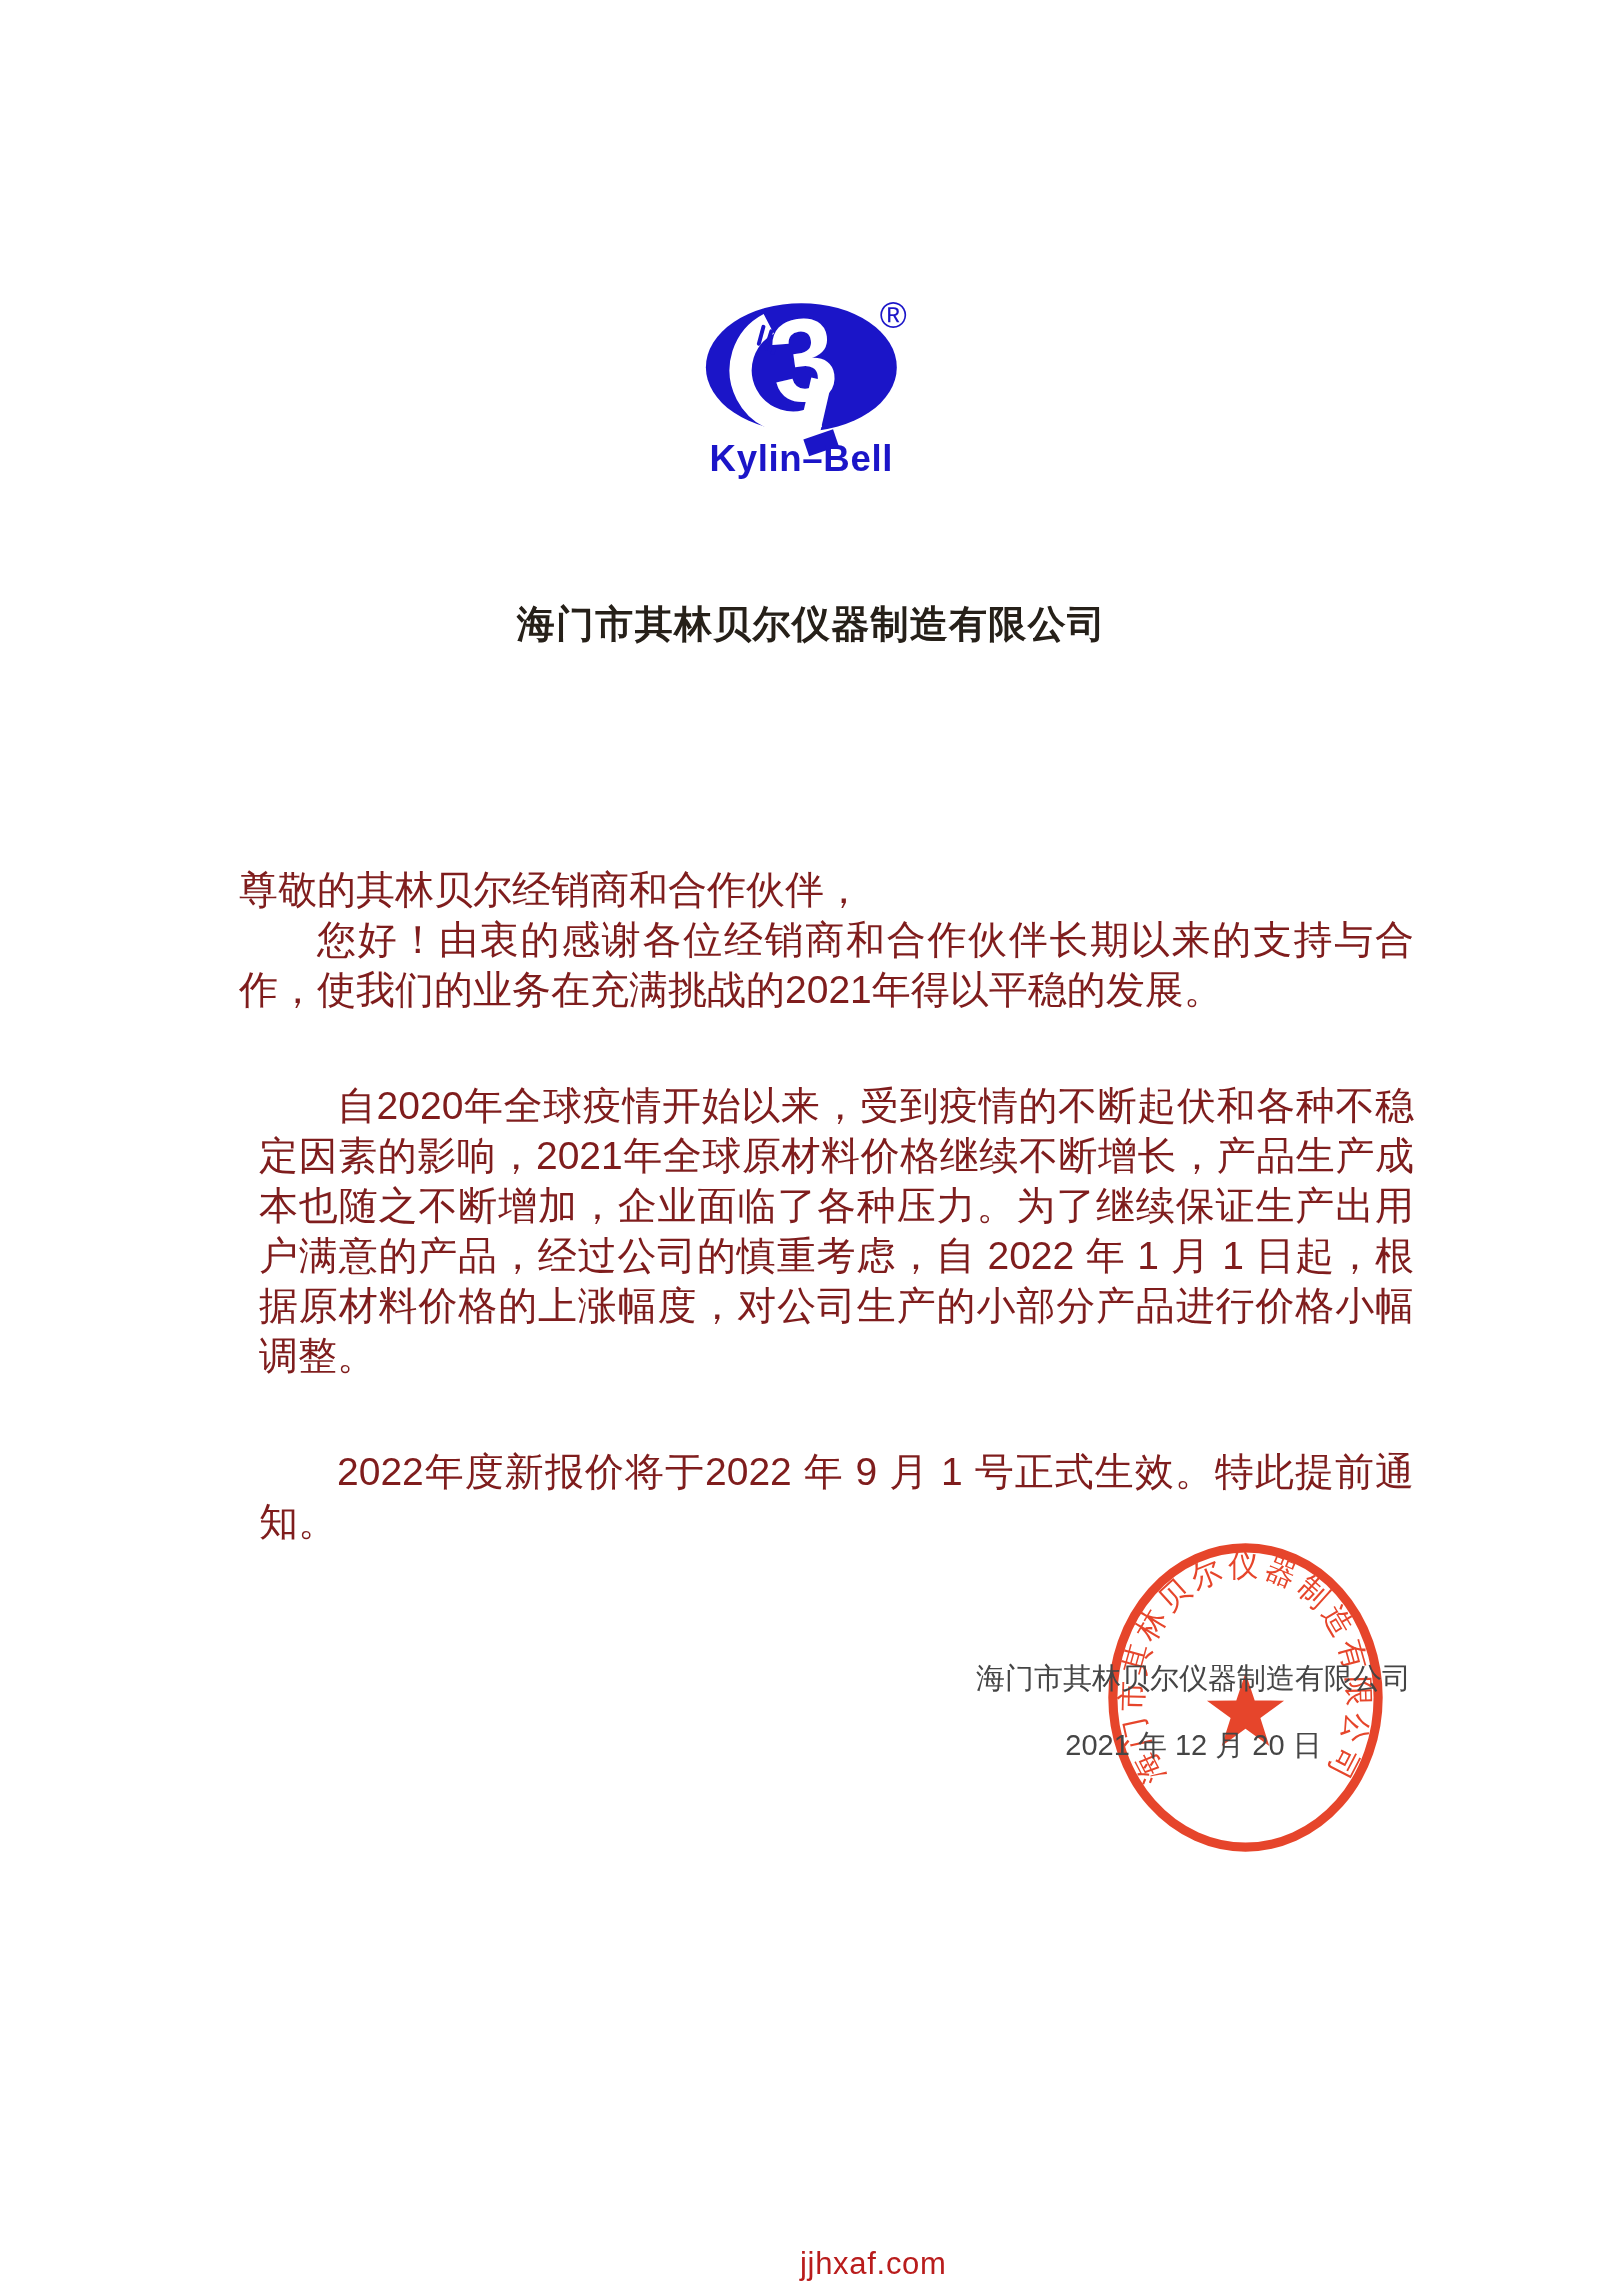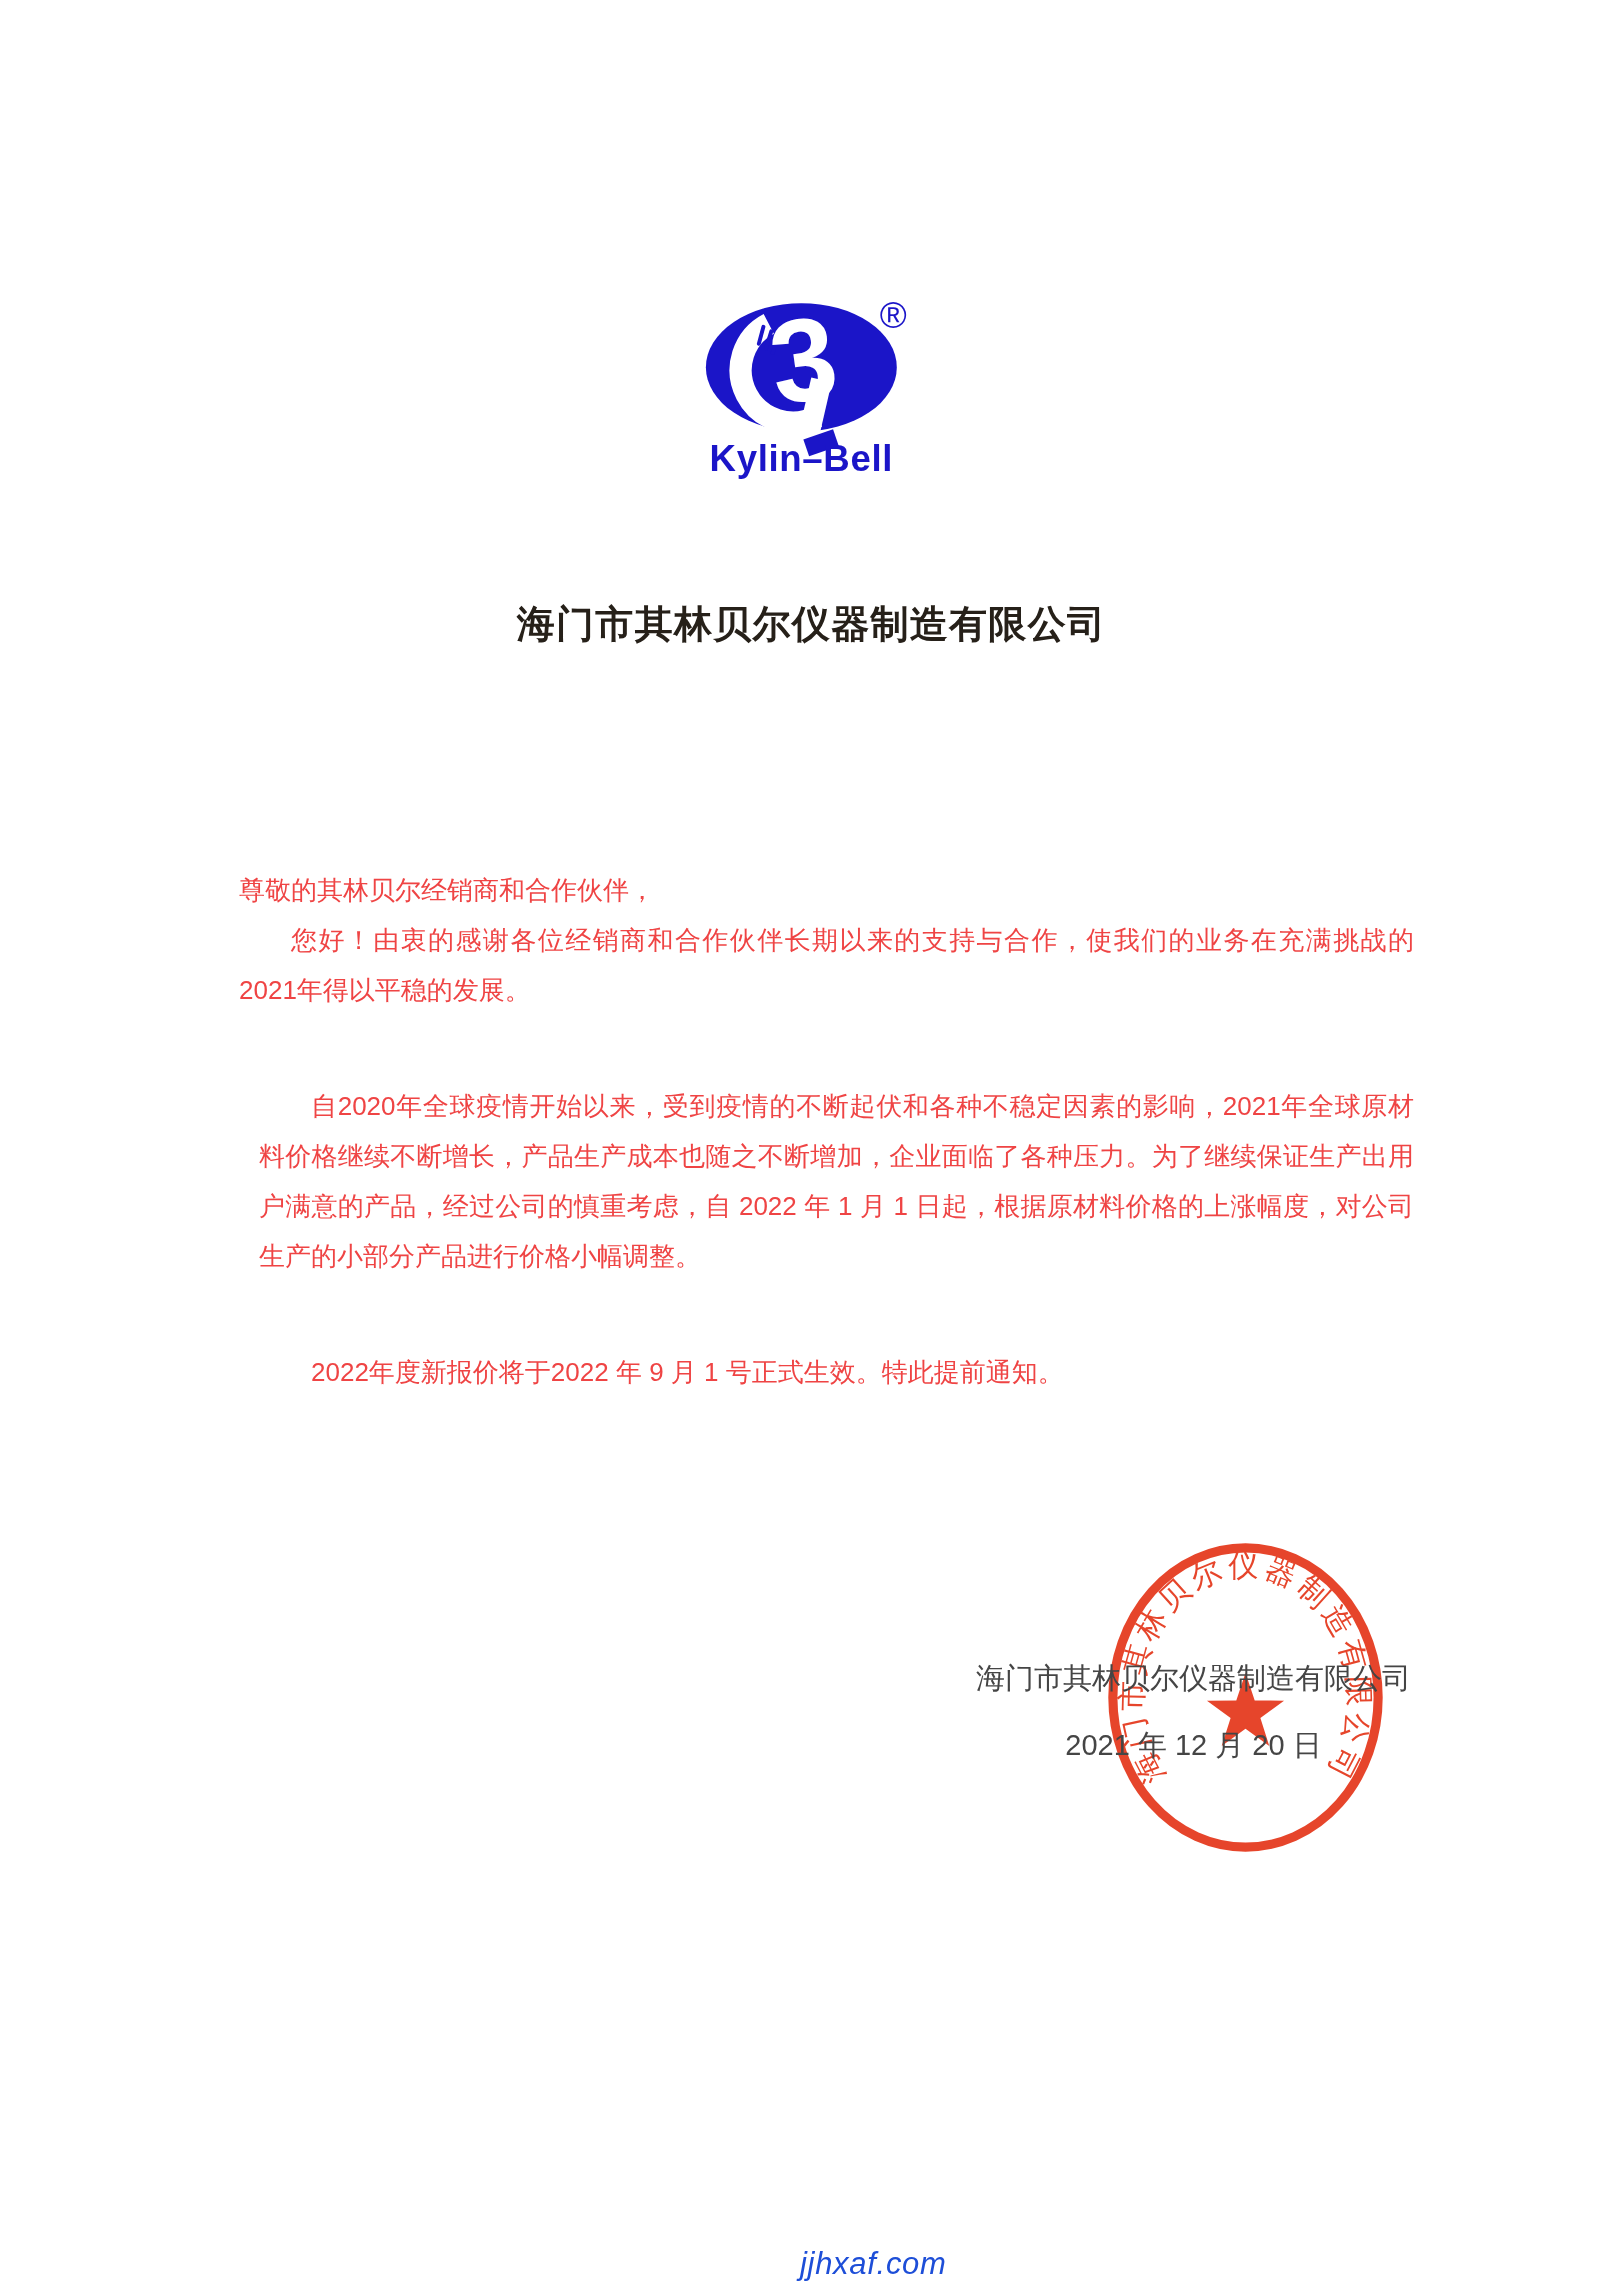--- a/index.html
+++ b/index.html
@@ -17,21 +17,21 @@
     font-size:38px; font-weight:700; color:#262019; letter-spacing:1.3px;
   }
   .title2 {
     position:absolute; top:684px; left:0; width:100%; text-align:center;
     font-size:36px; font-weight:700; color:#262019; letter-spacing:1.3px;
   }
 
   
   .body {
     position:absolute; left:239px; top:865px; width:1175px;
-    font-size:26px; line-height:50px; color:#ef4444;
+    font-size:39px; line-height:50px; color:#7f1d1d;
     text-align:justify;
   }
   .body p { margin:0; }
   .body p.para { text-indent:2em; }
   .body p.gap  { margin-top:66px;margin-left:20px; }
 
   
   .signature {
     position:absolute; top:1659px; right:212px; z-index:3;
     text-align:right; font-size:29px; color:#454545;
@@ -39,21 +39,21 @@
   .signature .company { line-height:39px; }
   .signature .date    { line-height:39px; margin-top:27.5px;text-align:center; }
 
   
   .stamp { position:absolute; left:1103px; top:1542px; z-index:2; opacity:0.95; }
   .stamp textPath { font-size:46px; font-weight:500; letter-spacing:7px; }
 
   
   .footer {
     position:absolute; left:800px; top:2246px;
-    font-size:31px; color:#1d4ed8; letter-spacing:0.7px;font-style:italic;
+    font-size:31px; color:#b91c1c; letter-spacing:0.7px;
   }
 </style>
 </head>
 <body>
 
 <div class="page">
 
   <div class="logo">
     <svg width="249" height="204" viewBox="0 0 380 312" xmlns="http://www.w3.org/2000/svg">
 

